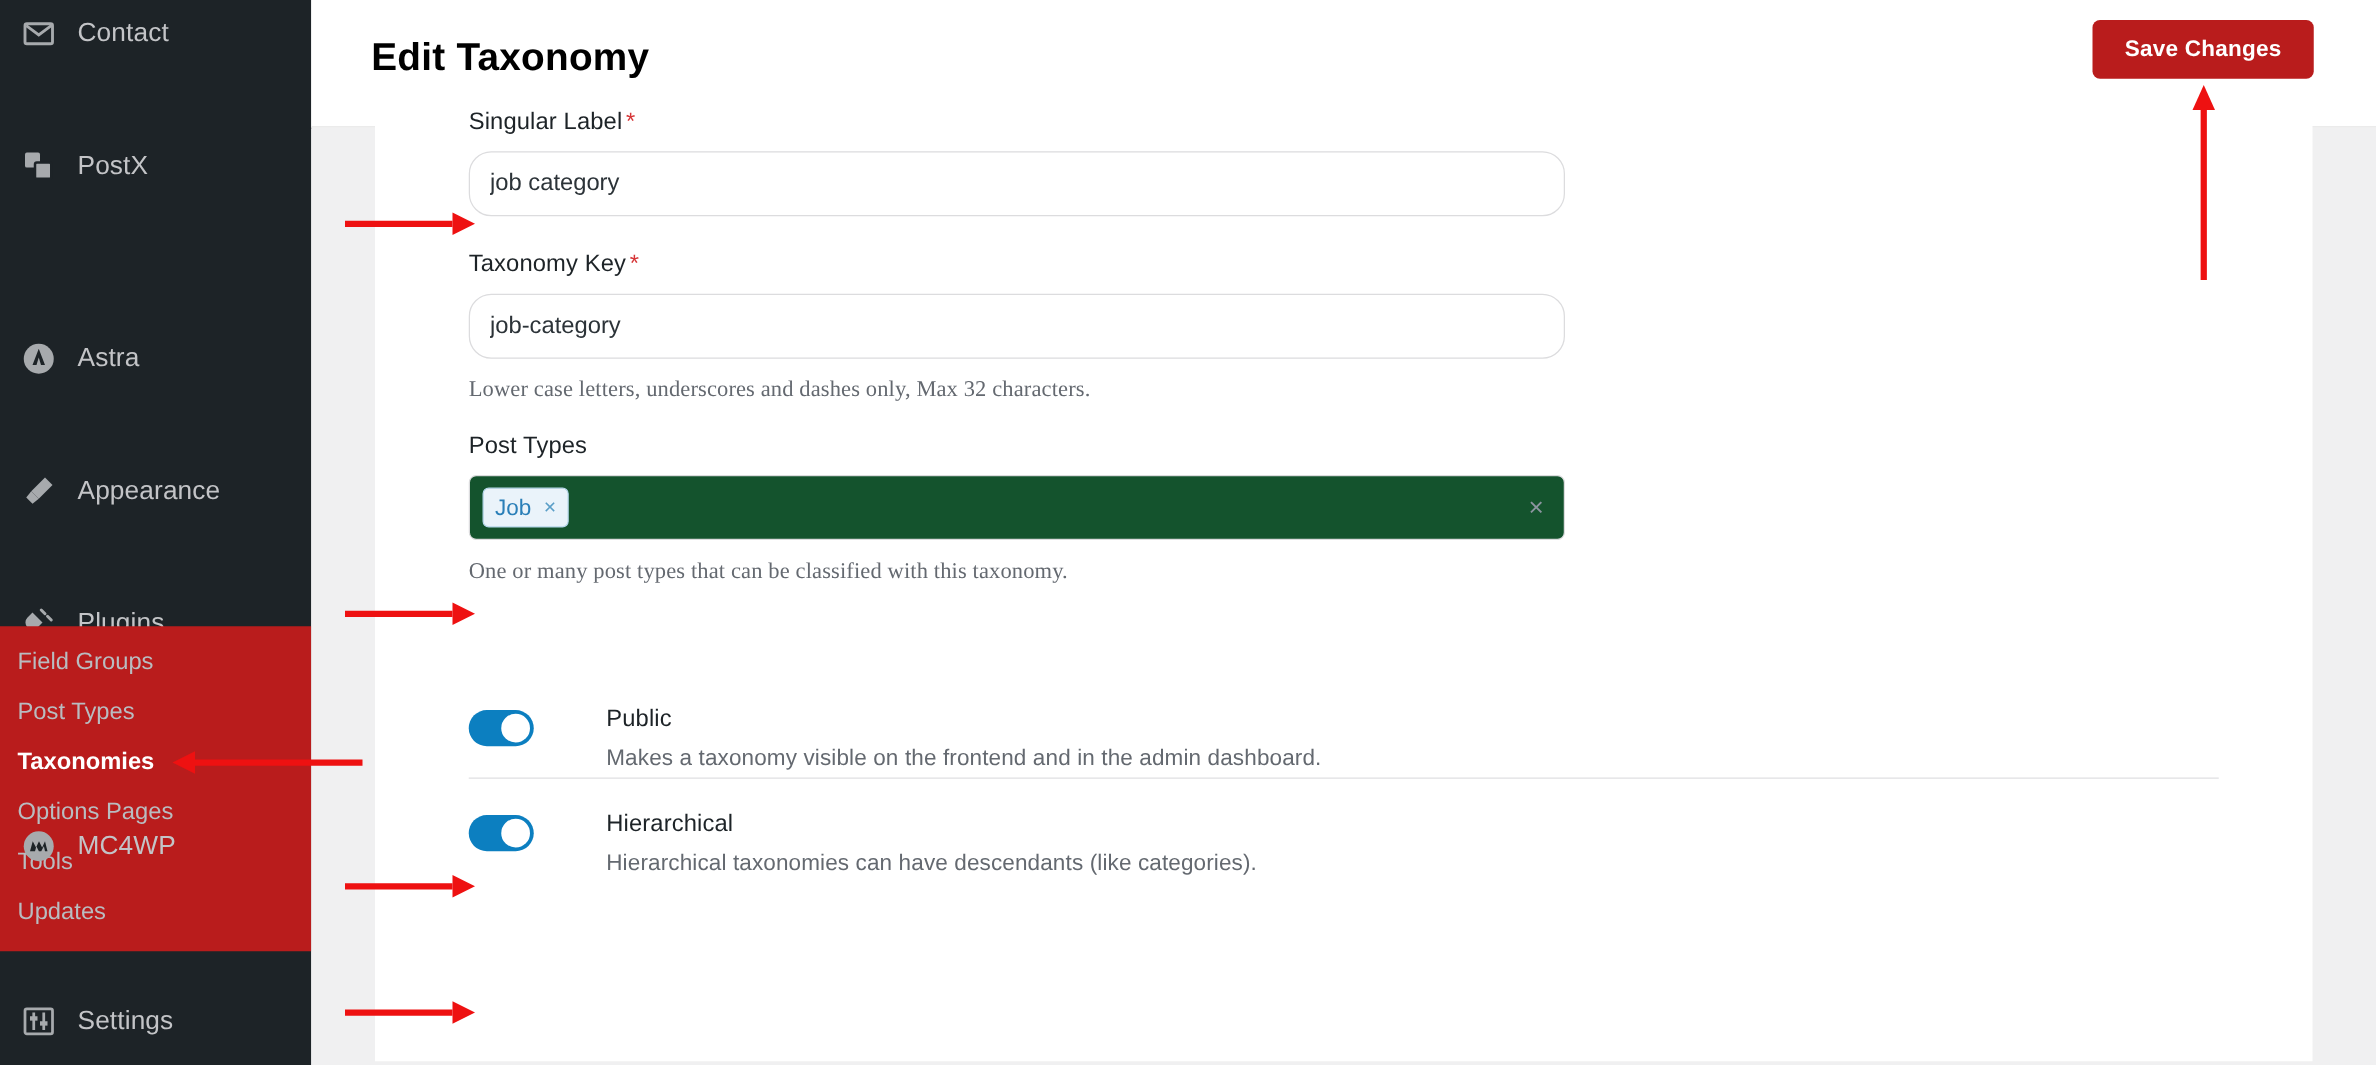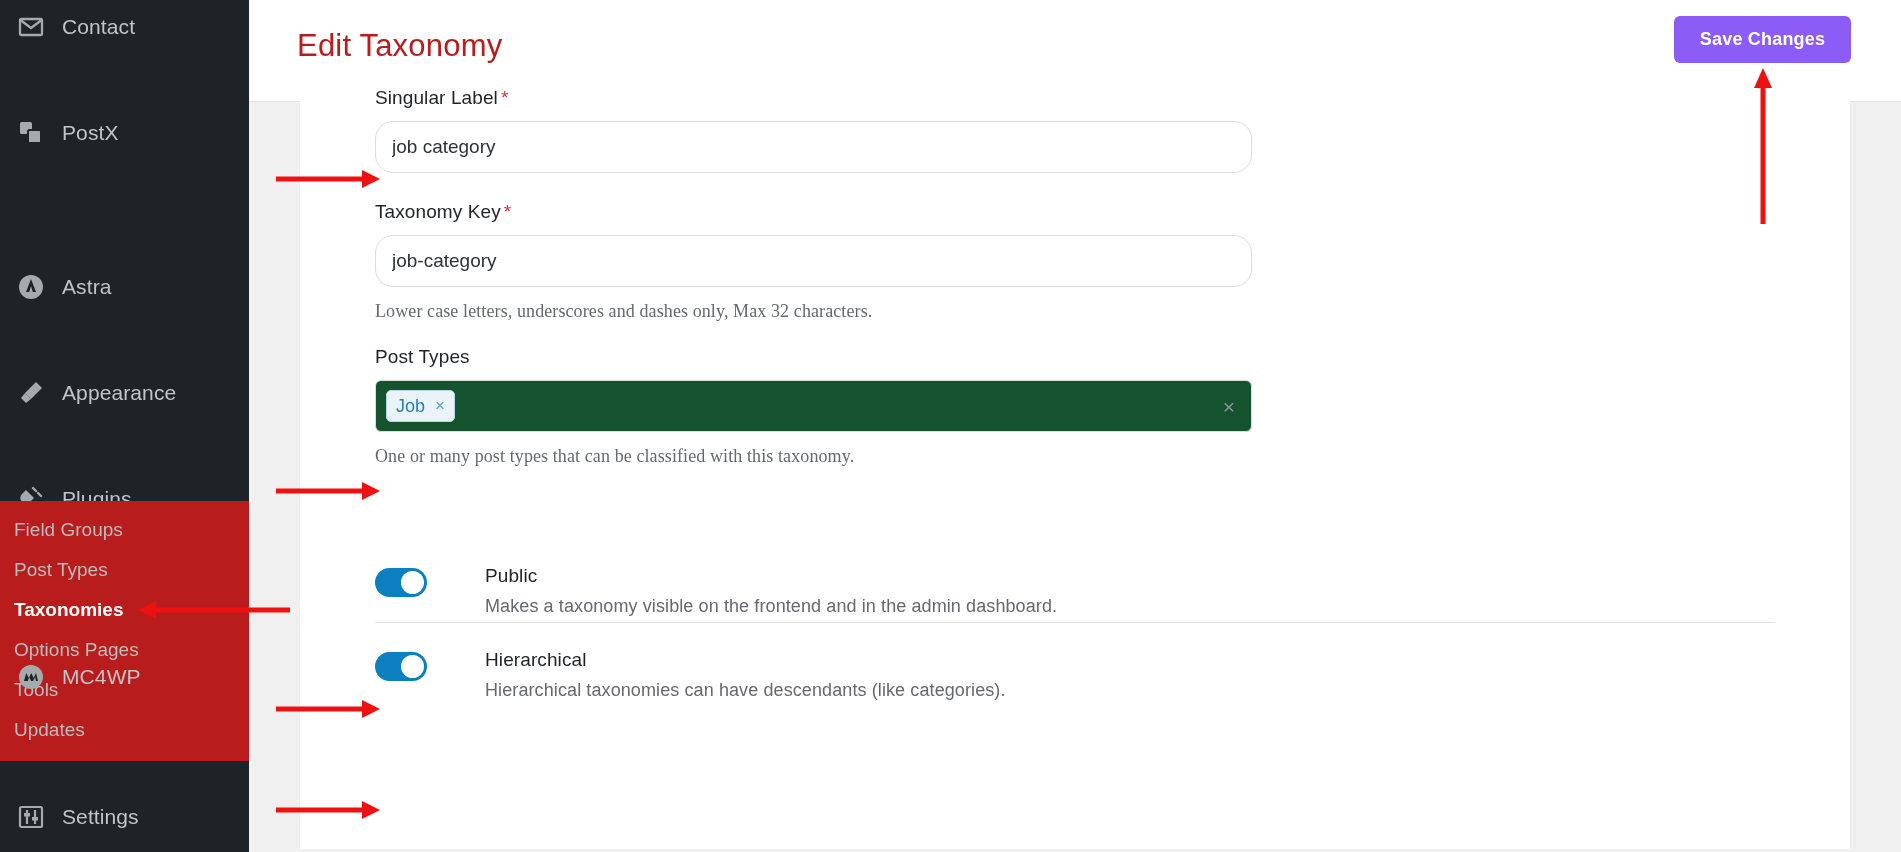--- a/index.html
+++ b/index.html
@@ -45,27 +45,27 @@
 
   
   #header {
     position: absolute; left: 249px; top: 0;
     width: 1652px; height: 102px;
     background: #fff;
     border-bottom: 1px solid #e5e5e5;
   }
   #page-title {
     position: absolute; left: 48px; top: 28px;
-    font-size: 31px; color: #b91c1c; font-weight: 400;
+    font-size: 31px; color: #000000; font-weight: 700;
     letter-spacing: .2px;
   }
   #save-btn {
     position: absolute; left: 1425px; top: 16px;
     width: 177px; height: 47px;
-    background: #8b5cf6;
+    background: #b91c1c;
     color: #fff;
     border: none; border-radius: 6px;
     font-size: 18px; font-weight: bold;
     font-family: "Liberation Sans", sans-serif;
     cursor: pointer;
     letter-spacing: .2px;
   }
 
   
   #content-bg {

